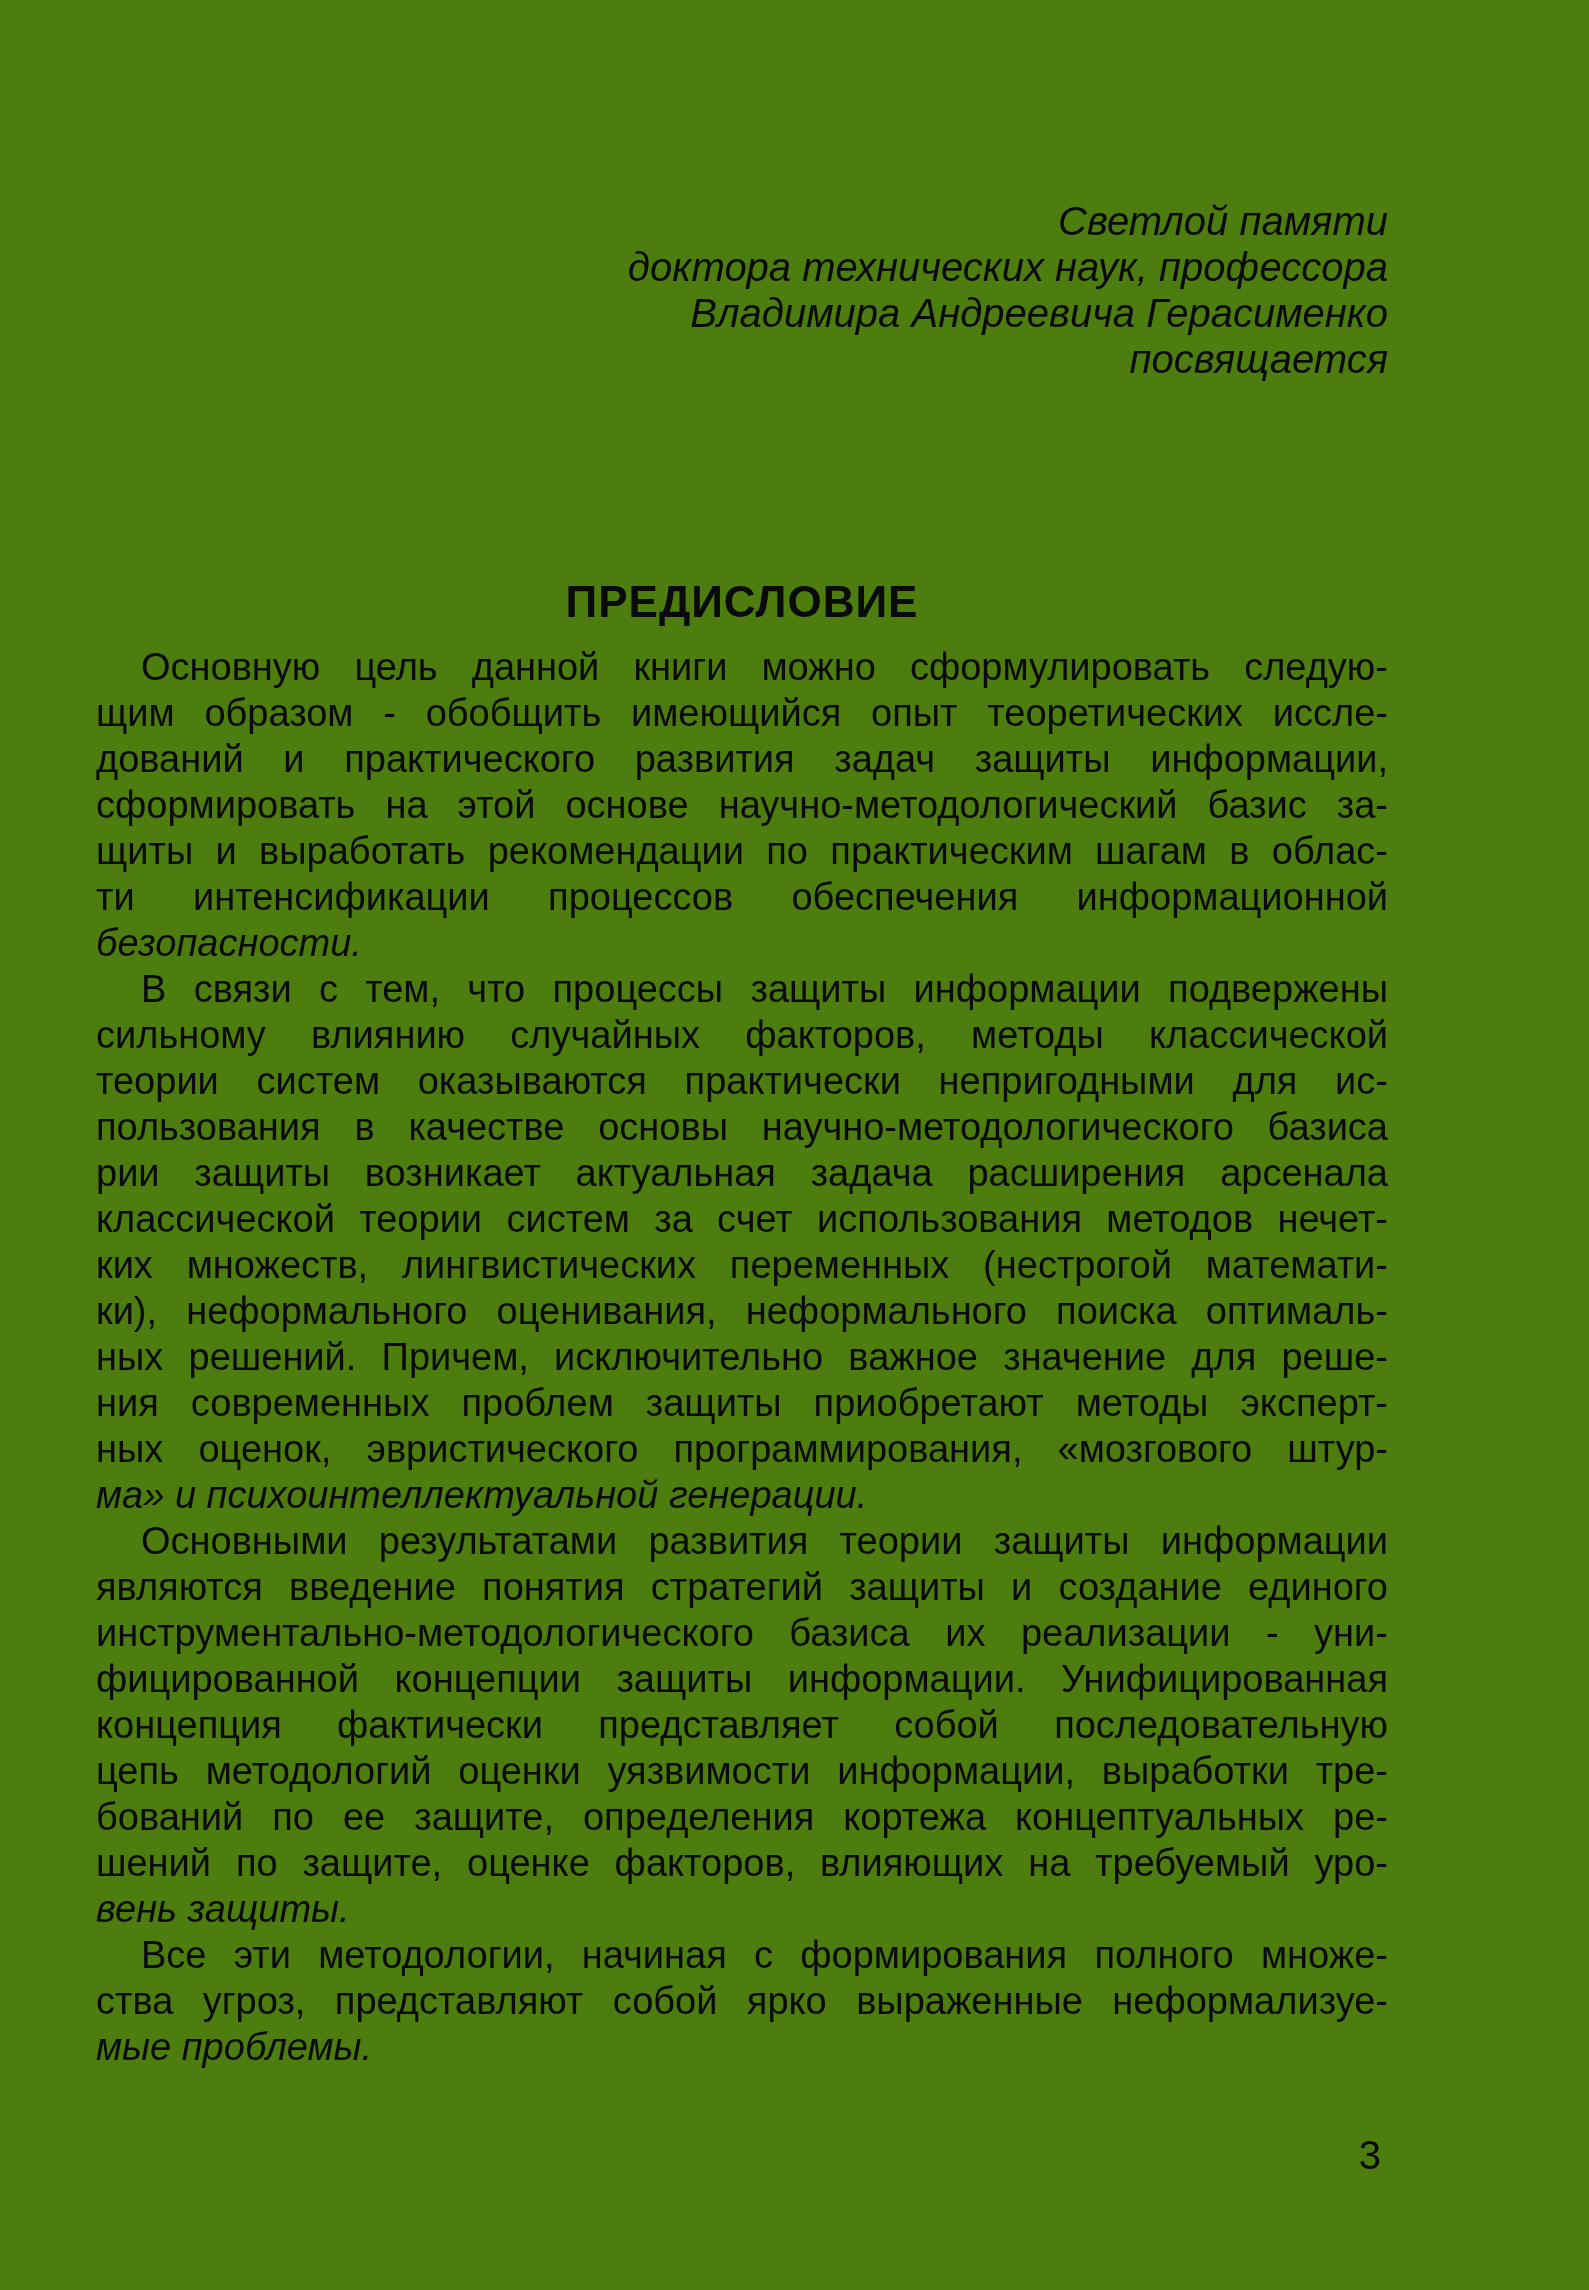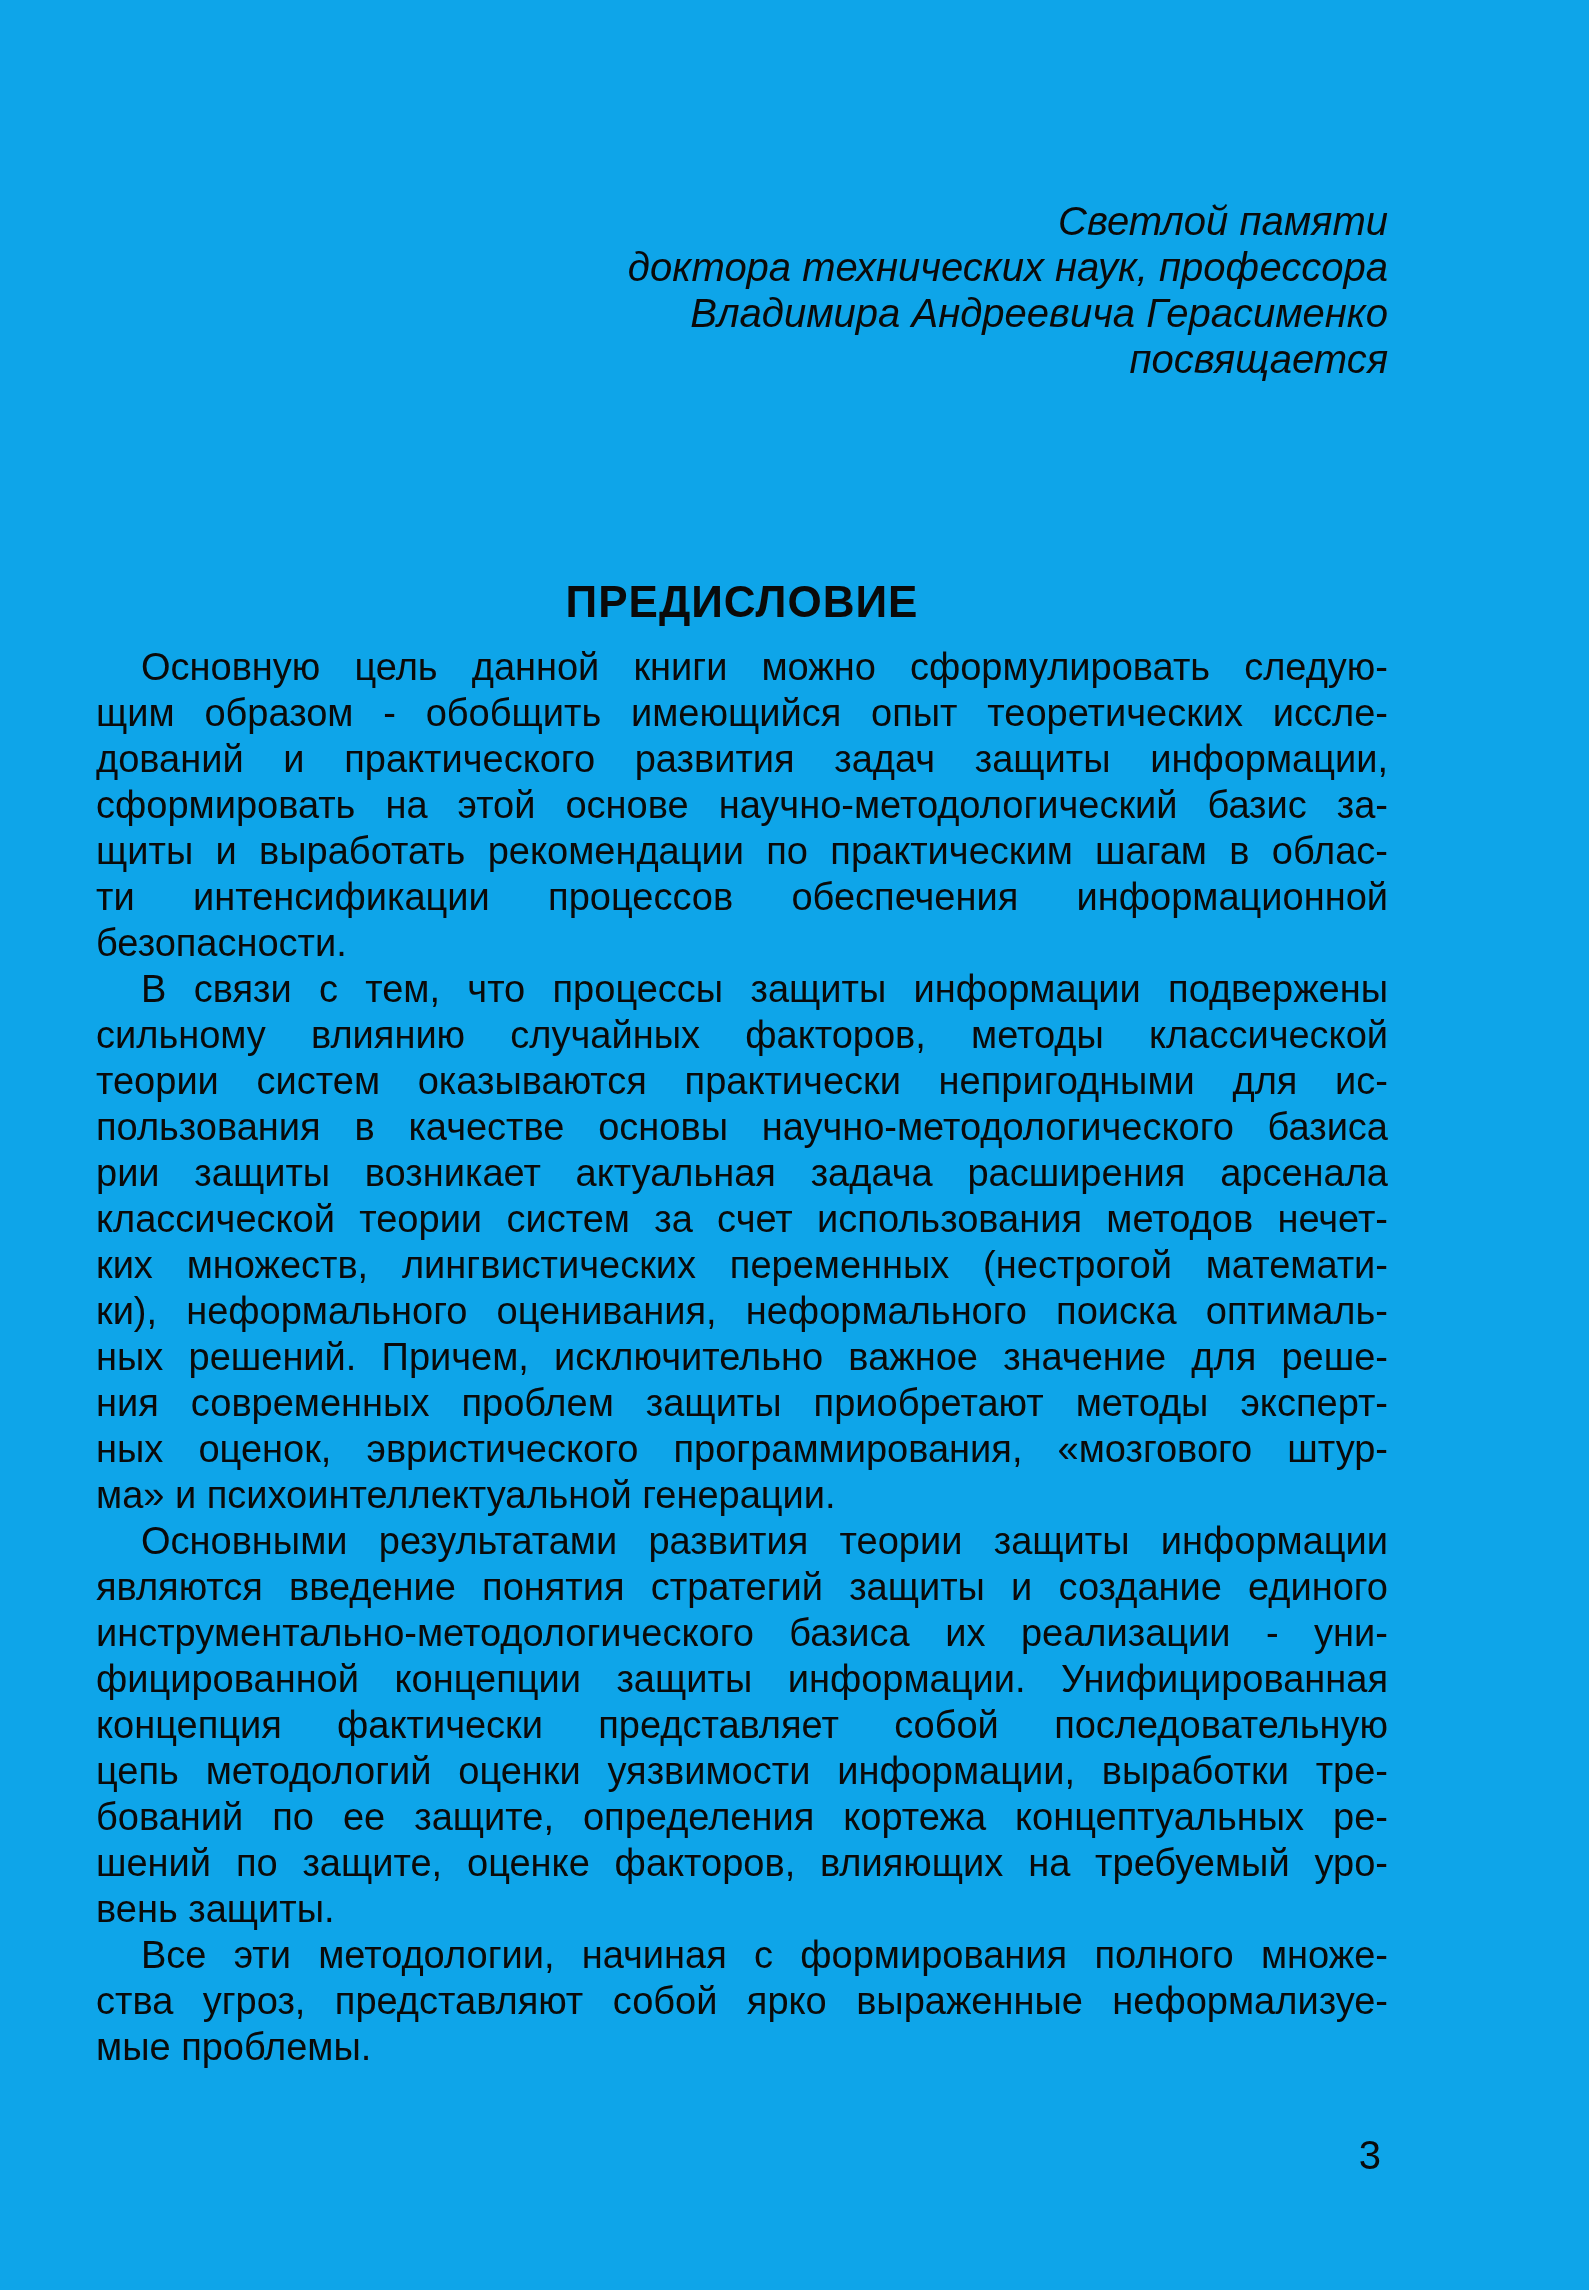--- a/index.html
+++ b/index.html
@@ -4,21 +4,21 @@
 <style>
   html, body {
     margin: 0;
     padding: 0;
     background: #ffffff;
   }
   .page {
     position: relative;
     width: 1590px;
     height: 2290px;
-    background: #0ea5e9;
+    background: #4d7c0f;
     color: #0a0a0a;
     font-family: "Liberation Sans", "DejaVu Sans", sans-serif;
     overflow: hidden;
   }
   .dedication {
     position: absolute;
     top: 198px;
     left: 96px;
     width: 1292px;
     text-align: right;
@@ -52,20 +52,21 @@
   }
   .line {
     text-align: justify;
     text-align-last: justify;
   }
   .line.para-first {
     text-indent: 45px;
   }
   .line.para-last {
     text-align-last: left;
+    font-style: italic;
   }
   .page-number {
     position: absolute;
     top: 2135px;
     left: 96px;
     width: 1285px;
     text-align: right;
     font-size: 40px;
     line-height: 1;
   }

